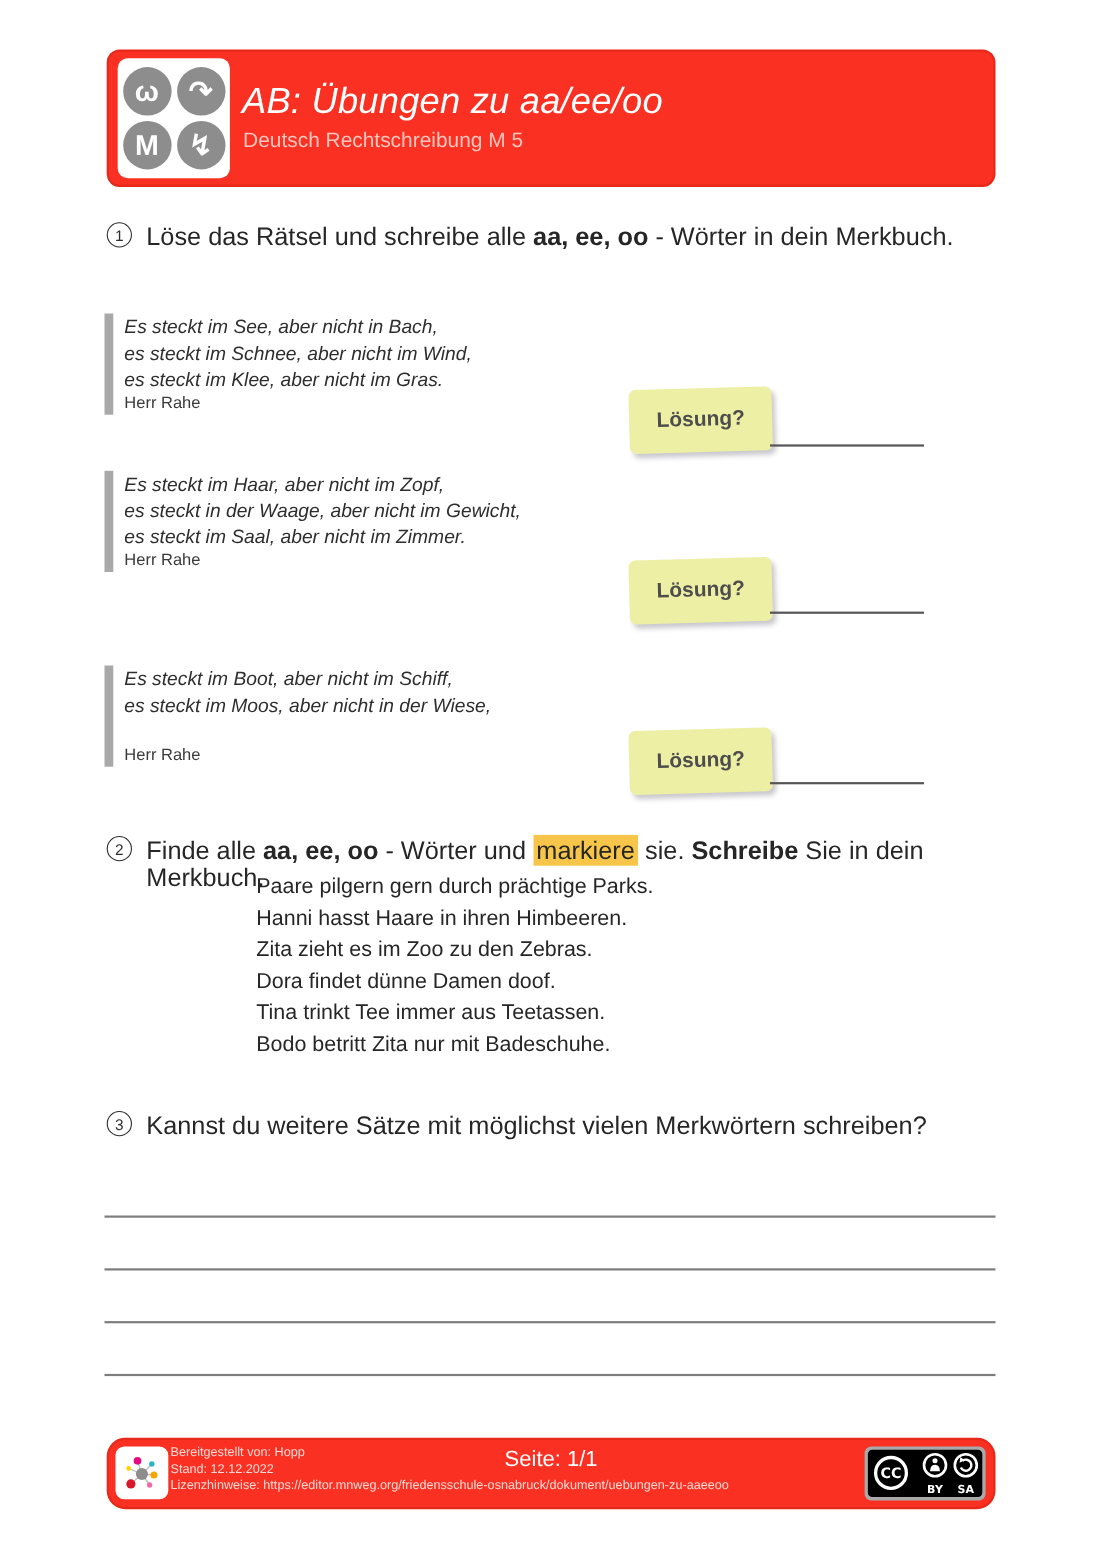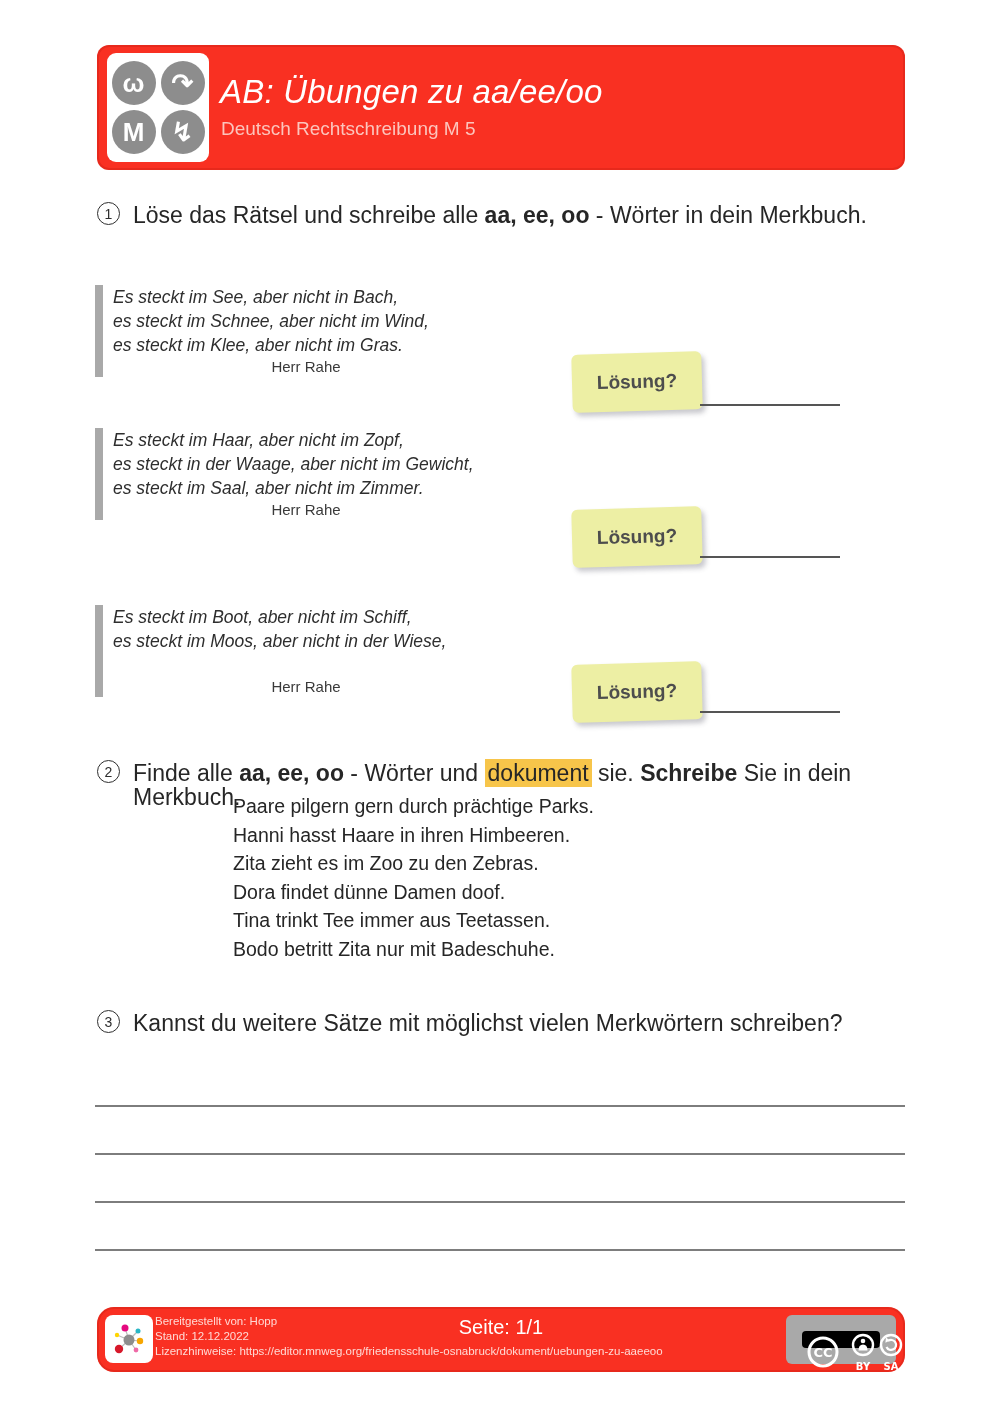--- a/index.html
+++ b/index.html
@@ -45,21 +45,21 @@
   .ttext { font-size:23px; line-height:24px; color:#262626; padding-top:1px; }
   .b { font-weight:700; }
   .hl { background:#f7c54a; padding:1px 3px; }
 
   
   .riddle { position:absolute; left:95px; width:410px; display:flex; }
   .rbar { flex:0 0 8px; width:8px; background:#a9a9a9; height:92px; }
   .rbody { margin-left:10px; width:392px; }
   .rlines { height:69px; overflow:hidden; }
   .rline { font-style:italic; font-size:17.5px; line-height:24px; color:#2e2e2e; white-space:nowrap; }
-  .rattr { text-align:center; padding-right:6px; font-size:15px; color:#3a3a3a; margin-top:4px; }
+  .rattr { text-align:left; padding-right:6px; font-size:15px; color:#3a3a3a; margin-top:4px; }
 
   
   .note {
     position:absolute; left:572px; width:130px; height:58px;
     background:#edefa4; border-radius:6px;
     box-shadow:3px 4px 5px rgba(60,60,80,.28);
     transform:rotate(-1.6deg);
     display:flex; align-items:center; justify-content:center;
   }
   .note span { font-size:19px; font-weight:700; color:#4d4d4d; }
@@ -83,21 +83,21 @@
     background:#ffffff; border-radius:8px;
     display:flex; align-items:center; justify-content:center;
   }
   .ftr-meta { position:absolute; left:58px; top:7px; color:#ffd9d4; font-size:11.5px; line-height:15px; }
   .ftr-page {
     position:absolute; left:0; right:0; top:9px; text-align:center;
     color:#ffffff; font-size:20px; font-weight:400;
   }
   .cc-badge {
     position:absolute; right:9px; top:8px; width:110px; height:49px;
-    background:#a9a9a9; border-radius:6px; padding:16px;
+    background:#a9a9a9; border-radius:6px; padding:3px;
   }
   .cc-inner { width:100%; height:100%; background:#000000; border-radius:4px; }
 </style>
 </head>
 <body>
 
 <div class="hdr">
   <div class="hdr-logo">
     <div class="glyph-circle">
         <span>ω</span>
@@ -167,21 +167,21 @@
 </div>
 <div class="note" style="top:663px;">
     <span>Lösung?</span>
   </div>
 <div class="sol-line" style="top:711px;"></div>
 
 <div class="task" style="top:760px;">
   <div class="tnum">
       <span>2</span>
     </div>
-  <div class="ttext"><span>Finde alle </span><span class="b">aa, ee, oo</span><span> - Wörter und </span><span class="hl">dokument</span><span> sie. </span><span class="b">Schreibe</span><span> Sie in dein Merkbuch.</span></div>
+  <div class="ttext"><span>Finde alle </span><span class="b">aa, ee, oo</span><span> - Wörter und </span><span class="hl">markiere</span><span> sie. </span><span class="b">Schreibe</span><span> Sie in dein Merkbuch.</span></div>
 </div>
 
 <div class="sentences">
   <div class="sentence">Paare pilgern gern durch prächtige Parks.</div>
   <div class="sentence">Hanni hasst Haare in ihren Himbeeren.</div>
   <div class="sentence">Zita zieht es im Zoo zu den Zebras.</div>
   <div class="sentence">Dora findet dünne Damen doof.</div>
   <div class="sentence">Tina trinkt Tee immer aus Teetassen.</div>
   <div class="sentence">Bodo betritt Zita nur mit Badeschuhe.</div>
 </div>

